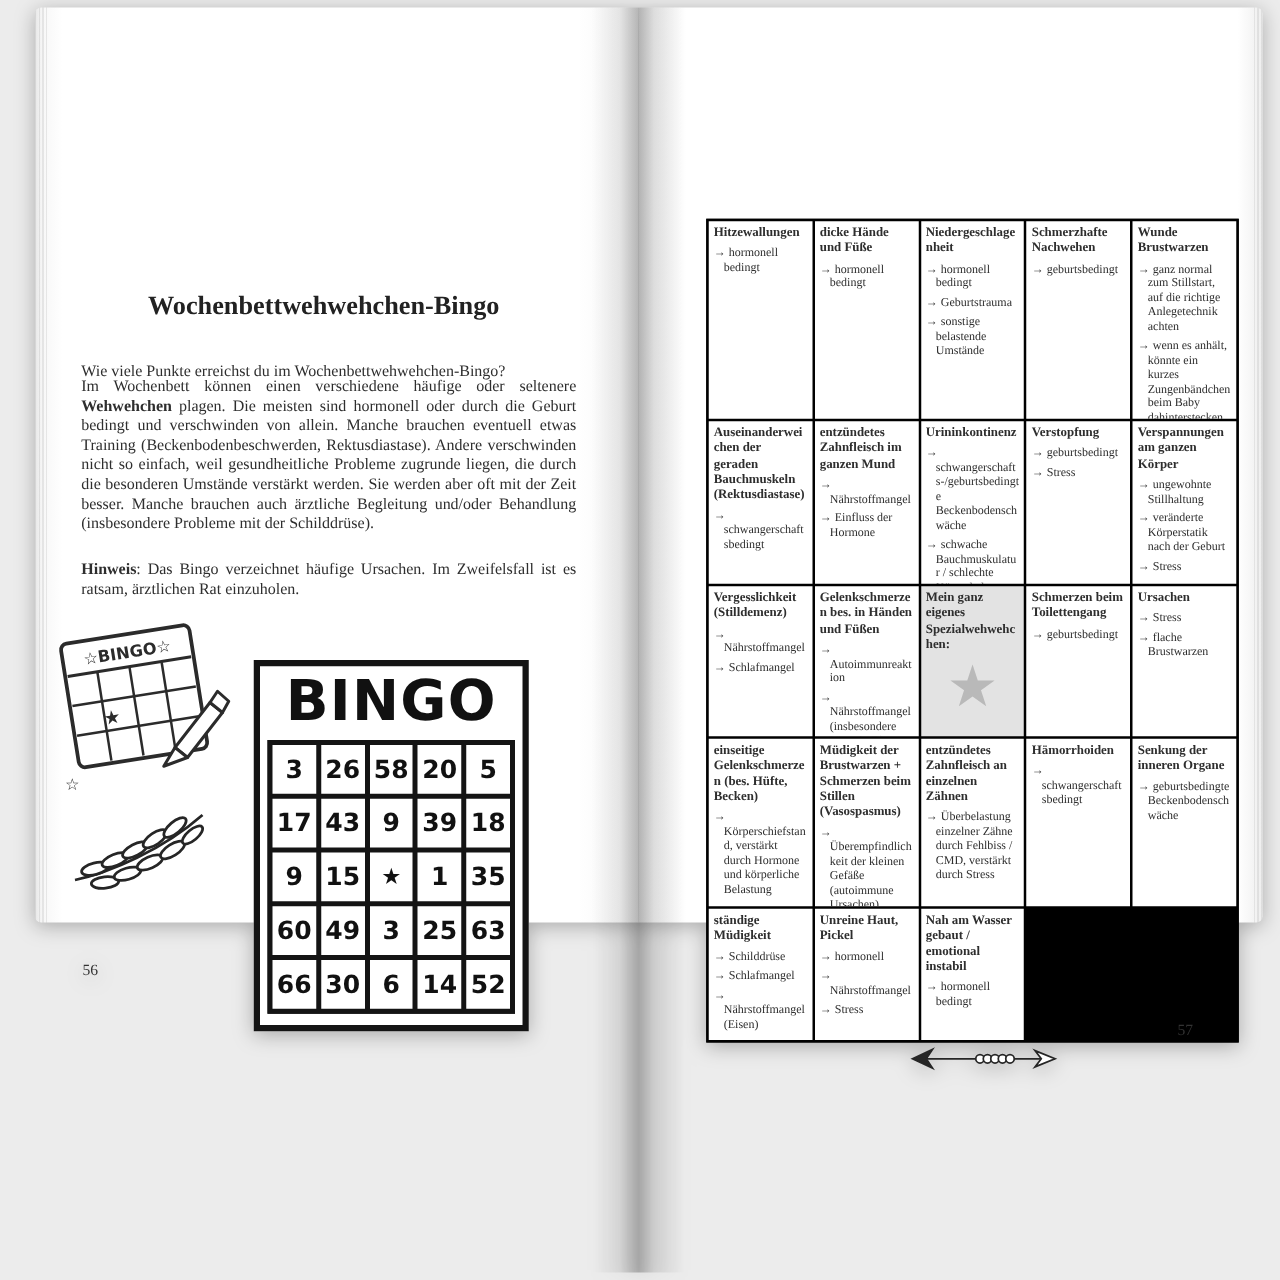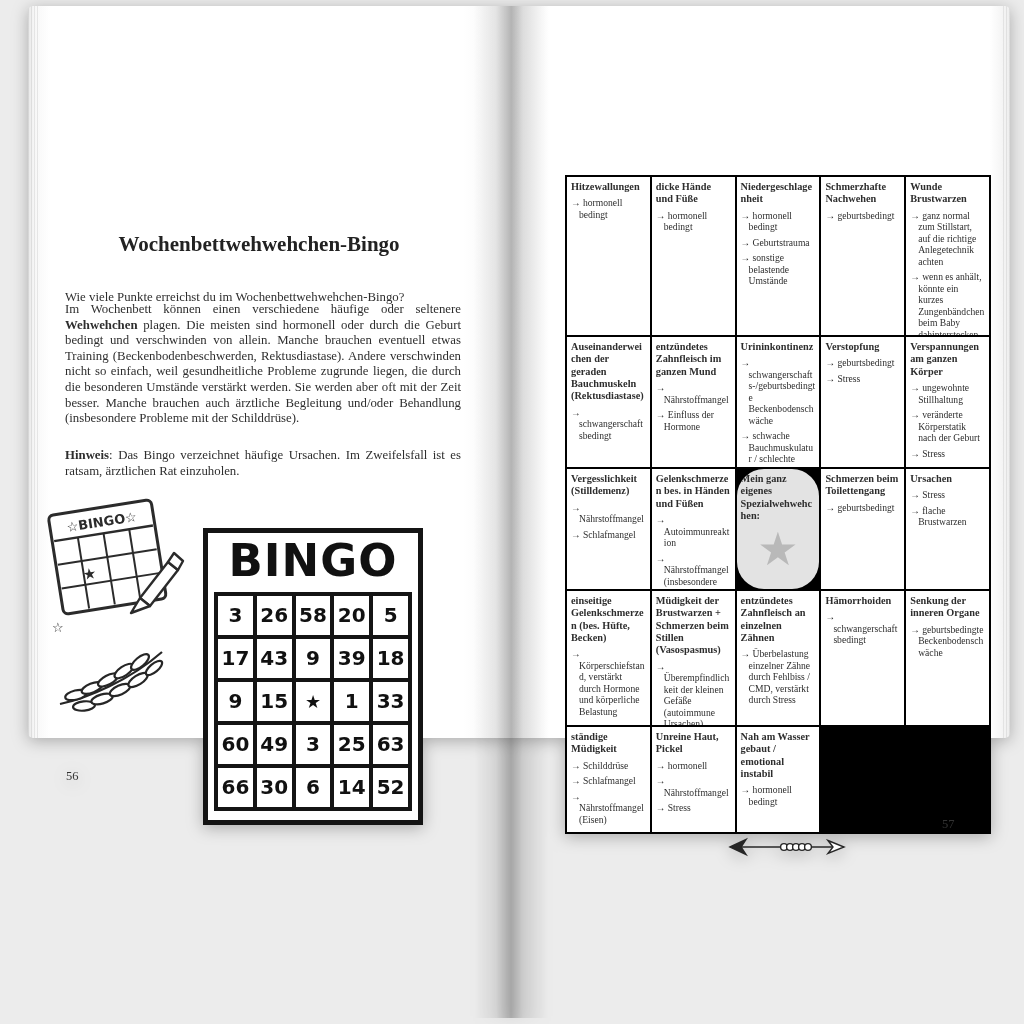--- a/index.html
+++ b/index.html
@@ -36,21 +36,21 @@
   .card-grid { margin:2px 6px 6px; border:4px solid #141414; background:#141414; display:grid; grid-template-columns:repeat(5,1fr); grid-auto-rows:39px; gap:4px; }
   .num-cell { background:#fff; display:flex; align-items:center; justify-content:center; font-family:"DejaVu Sans", sans-serif; font-weight:bold; font-size:20px; color:#111; }
   .num-cell.star { font-size:18px; }
 
   
   .bingo-table { position:absolute; left:54px; top:169px; width:426px; border:2px solid #000; background:#000;
     display:grid; grid-template-columns:repeat(5,1fr); grid-template-rows:158px 130px 120px 134px 105px; gap:2px; }
   .cell { background:#fff; padding:4px; font-size:9.6px; line-height:1.2; overflow:hidden; hyphens:auto; overflow-wrap:break-word; }
   .cell-title { font-weight:bold; font-size:10.3px; line-height:1.2; }
   .cell-line { margin-top:4px; padding-left:8px; text-indent:-8px; }
-  .center-cell { background:#e3e3e3;border-radius:27px; }
+  .center-cell { background:#e3e3e3; }
   .big-star { text-align:center; font-size:46px; color:#b9b9b9; margin-top:4px; font-family:"DejaVu Sans", sans-serif; line-height:1; }
 
   .ornament { position:absolute; left:217px; top:830px; }
 </style>
 </head>
 <body>
 
 <div class="book">
 
   <div class="page page-left">
@@ -110,21 +110,21 @@
           <div class="num-cell">5</div>
           <div class="num-cell">17</div>
           <div class="num-cell">43</div>
           <div class="num-cell">9</div>
           <div class="num-cell">39</div>
           <div class="num-cell">18</div>
           <div class="num-cell">9</div>
           <div class="num-cell">15</div>
           <div class="num-cell star">★</div>
           <div class="num-cell">1</div>
-          <div class="num-cell">33</div>
+          <div class="num-cell">35</div>
           <div class="num-cell">60</div>
           <div class="num-cell">49</div>
           <div class="num-cell">3</div>
           <div class="num-cell">25</div>
           <div class="num-cell">63</div>
           <div class="num-cell">66</div>
           <div class="num-cell">30</div>
           <div class="num-cell">6</div>
           <div class="num-cell">14</div>
           <div class="num-cell">52</div>

